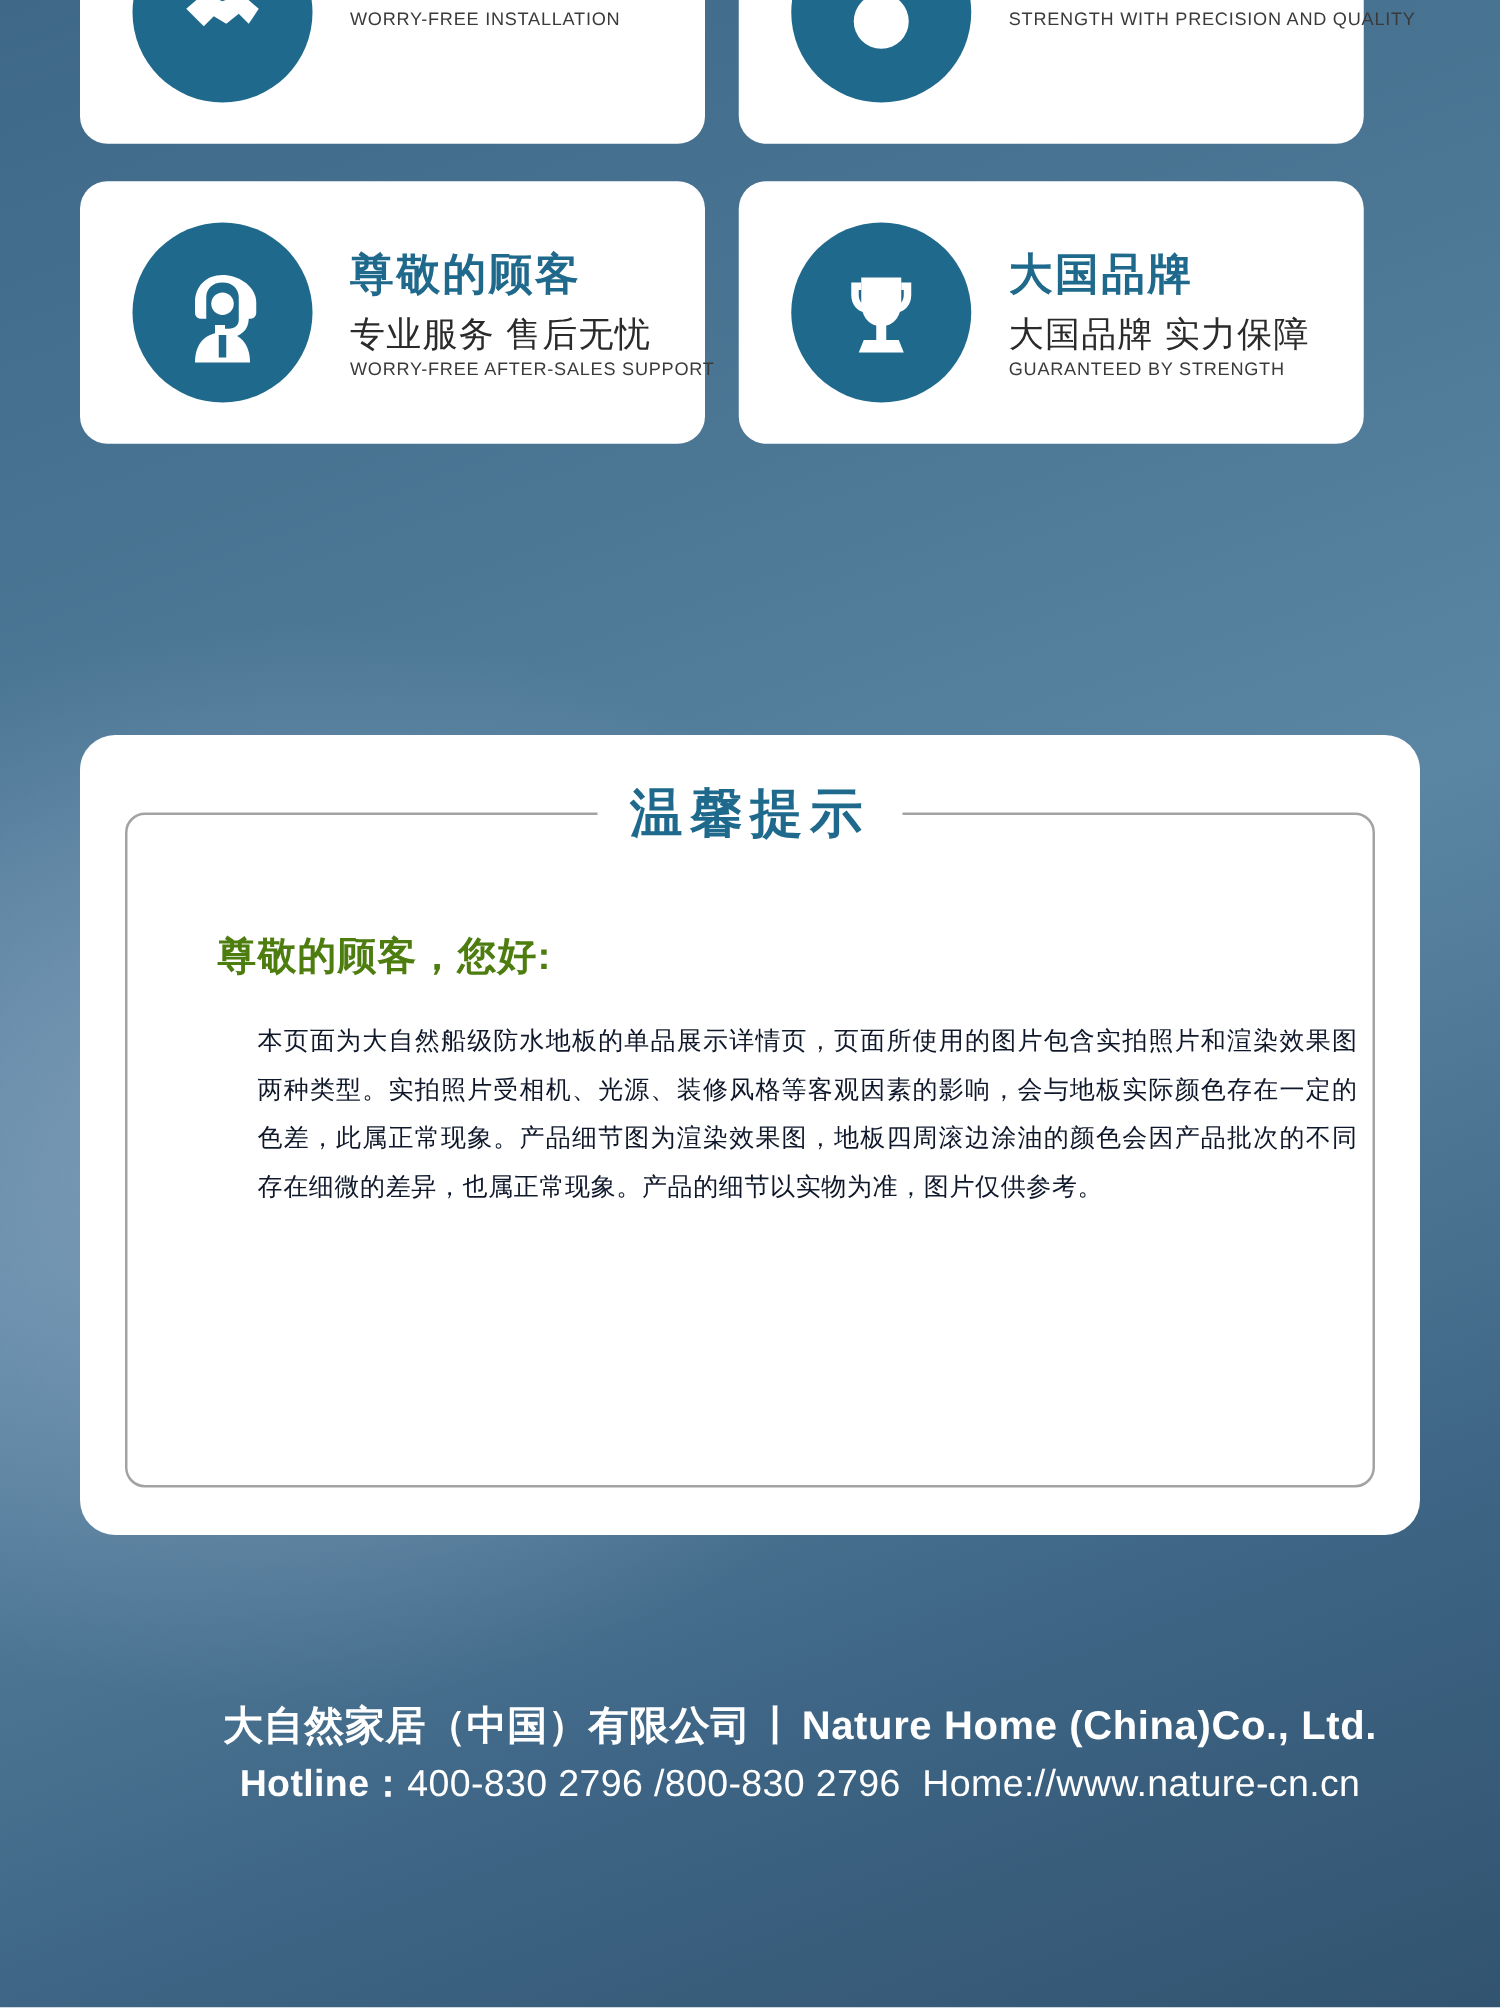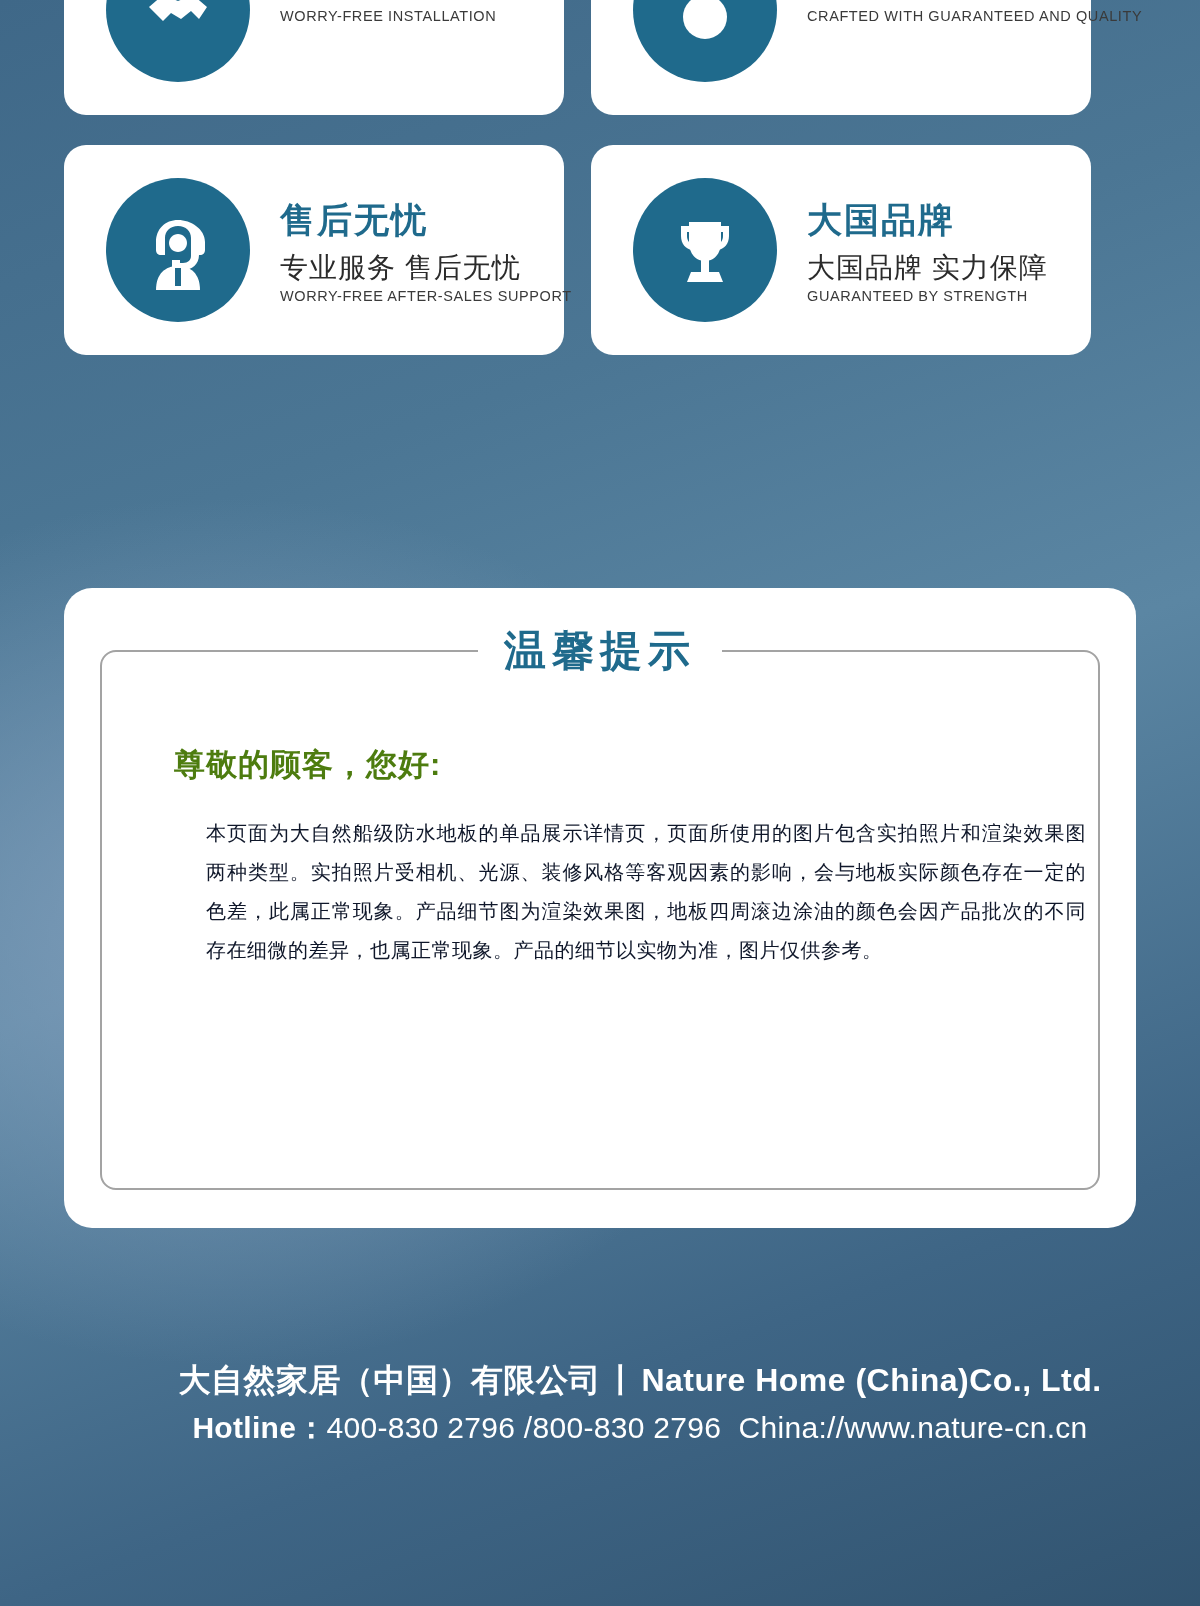--- a/index.html
+++ b/index.html
@@ -188,35 +188,35 @@
       <div class="card-icon">
         <svg width="82" height="82" viewBox="0 0 82 82">
           <circle cx="41" cy="48" r="22" fill="#ffffff"></circle>
           <path d="M28 10 L38 10 L44 30 L34 32 Z" fill="#ffffff"></path>
           <path d="M54 10 L44 10 L38 30 L48 32 Z" fill="#ffffff"></path>
         </svg>
       </div>
       <div class="card-text">
         <div class="card-title"></div>
         <div class="card-sub"></div>
-        <div class="card-en">CRAFTED WITH GUARANTEED AND QUALITY</div>
+        <div class="card-en">STRENGTH WITH PRECISION AND QUALITY</div>
       </div>
     </div>
 
     <div class="card">
       <div class="card-icon">
         <svg width="92" height="92" viewBox="0 0 92 92">
           <path d="M46 16 C33 16 24 25 24 38 L24 46 C24 49 26 51 29 51 L33 51 L33 34 C33 27 38 22 46 22 C54 22 59 27 59 34 L59 52 C59 56 56 59 51 59 L48 59 L48 56 L40 56 L40 66 L51 66 C60 66 67 60 67 51 L68 51 C71 51 73 49 73 46 L73 38 C73 25 59 16 46 16 Z" fill="#ffffff"></path>
           <path d="M46 30 C51 30 55 34 55 39 C55 44 51 48 46 48 C41 48 37 44 37 39 C37 34 41 30 46 30 Z" fill="#ffffff"></path>
           <path d="M24 86 C24 70 33 62 46 62 C59 62 68 70 68 86 Z" fill="#ffffff"></path>
           <rect x="43" y="64" width="6" height="18" fill="#1f6a8c"></rect>
         </svg>
       </div>
       <div class="card-text">
-        <div class="card-title">售后无忧</div>
+        <div class="card-title">尊敬的顾客</div>
         <div class="card-sub">专业服务 售后无忧</div>
         <div class="card-en">WORRY-FREE AFTER-SALES SUPPORT</div>
       </div>
     </div>
 
     <div class="card">
       <div class="card-icon">
         <svg width="92" height="92" viewBox="0 0 92 92">
           <path d="M30 18 L62 18 L62 38 C62 50 55 57 46 57 C37 57 30 50 30 38 Z" fill="#ffffff"></path>
           <path d="M30 22 L22 22 L22 32 C22 40 27 45 33 46 L33 40 C30 39 28 36 28 32 L28 28 L30 28 Z" fill="#ffffff"></path>
@@ -240,17 +240,17 @@
       <div class="notice-greeting">尊敬的顾客，您好:</div>
       <div class="notice-body">本页面为大自然船级防水地板的单品展示详情页，页面所使用的图片包含实拍照片和渲染效果图两种类型。实拍照片受相机、光源、装修风格等客观因素的影响，会与地板实际颜色存在一定的色差，此属正常现象。产品细节图为渲染效果图，地板四周滚边涂油的颜色会因产品批次的不同存在细微的差异，也属正常现象。产品的细节以实物为准，图片仅供参考。</div>
     </div>
   </div>
 
   <div class="footer">
     <div class="footer-line1">
       <span>大自然家居（中国）有限公司</span><span class="sep">丨</span><span>Nature Home (China)Co., Ltd.</span>
     </div>
     <div class="footer-line2">
-      <span class="hot">Hotline：</span><span>400-830 2796 /800-830 2796</span>&nbsp;&nbsp;<span>China://www.nature-cn.cn</span>
+      <span class="hot">Hotline：</span><span>400-830 2796 /800-830 2796</span>&nbsp;&nbsp;<span>Home://www.nature-cn.cn</span>
     </div>
   </div>
 
 </div>
 
 </body></html>

